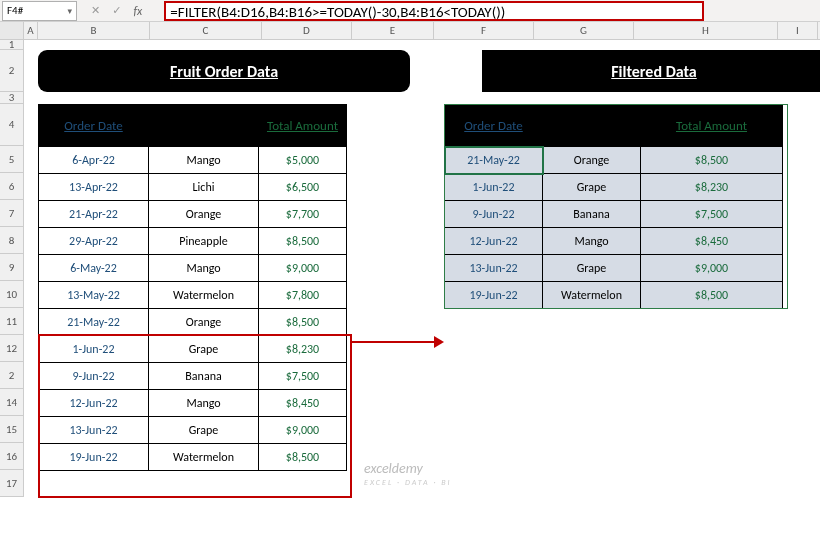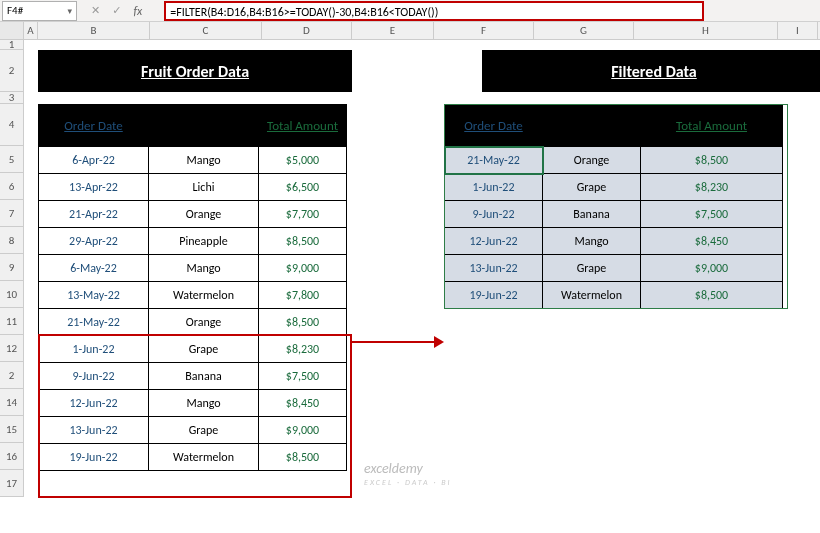--- a/index.html
+++ b/index.html
@@ -44,23 +44,23 @@
       font-style: italic;
       font-size: 12px;
       padding-right: 8px;
     }
     .formula-bar {
       flex: 1;
       height: 20px;
       background: #fff;
       border: 2px solid #c00000;
       display: flex;
-      align-items: flex-end;
+      align-items: flex-start;
       padding: 0 4px;
-      font-size: 12px;
+      font-size: 15px;
       margin-right: 116px;
     }
     .col-headers {
       display: flex;
       height: 18px;
       background: #f0f0f0;
       border-bottom: 1px solid #ccc;
     }
     .corner { width: 24px; border-right: 1px solid #ccc; background: #e8e8e8; }
     .col-h {
@@ -116,21 +116,21 @@
       background: #000;
       color: #fff;
       font-weight: bold;
       text-align: center;
       text-decoration: underline;
       display: flex;
       align-items: center;
       justify-content: center;
       font-size: 16px;
     }
-    .title-left { left: 14px; top: 10px; width: 314px; height: 42px; }
+    .title-left { left: 14px; top: 10px; width: 372px; height: 42px; border-radius: 9px; }
     .title-right { left: 420px; top: 10px; width: 344px; height: 42px; margin-left: 38px; }
 
     .data-table {
       position: absolute;
       border-collapse: collapse;
     }
     .data-table th, .data-table td {
       border: 1px solid #000;
       text-align: center;
       font-size: 12px;

